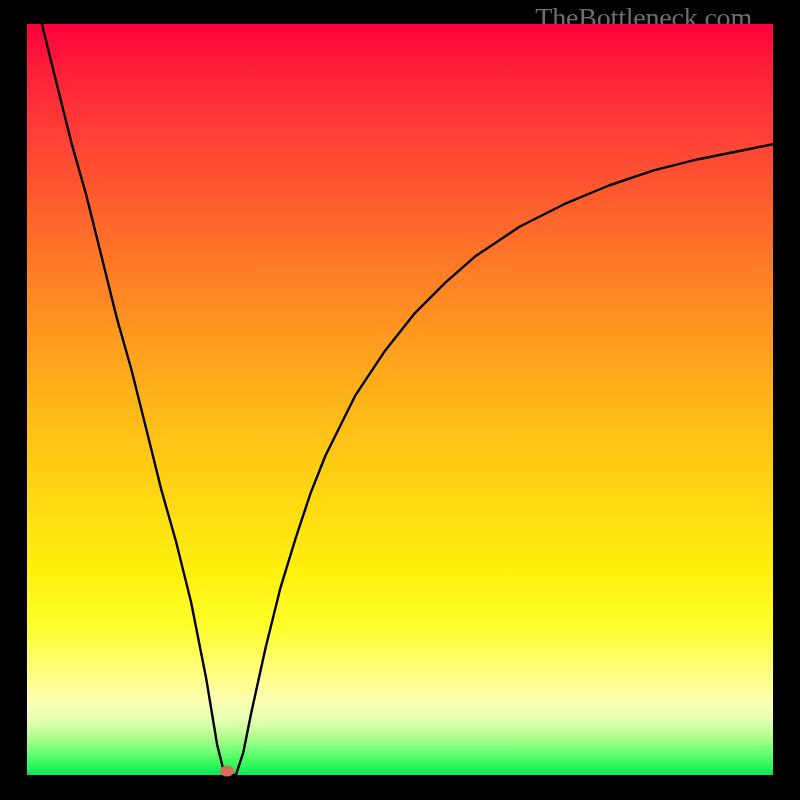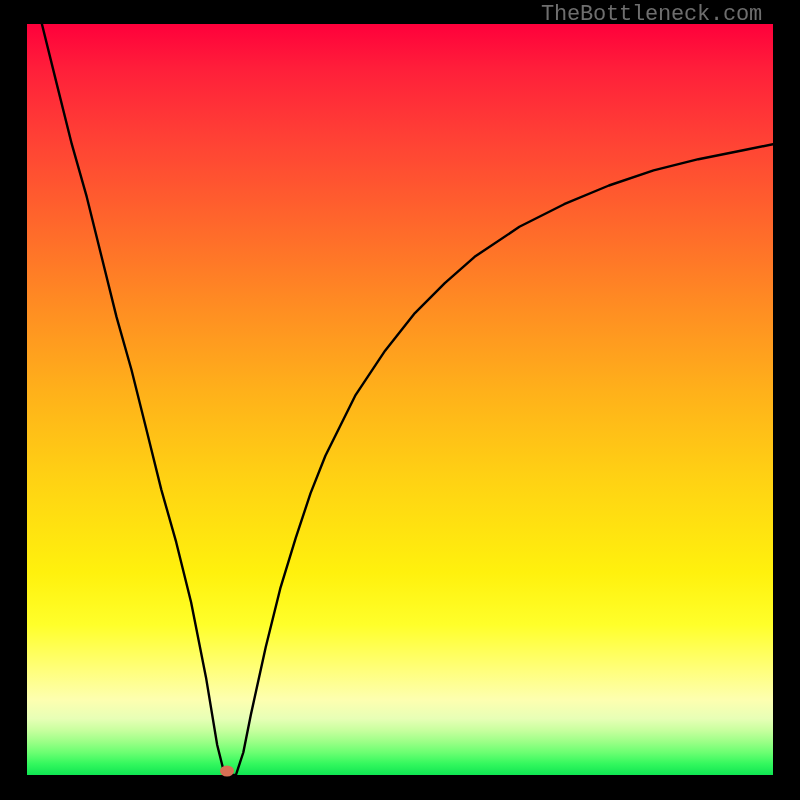--- a/index.html
+++ b/index.html
@@ -41,23 +41,23 @@
       #c9ff9f 94%,
       #9eff88 95.5%,
       #6cff72 97%,
       #34f85e 98.5%,
       #0fe552 100%
     );
   }
   .watermark {
     position: absolute;
     top: 2px;
-    right: 38px;
-    font-family: Liberation Mono, monospace;
-    font-size: 22px;
+    right: 48px;
+    font-family: Liberation Serif, serif;
+    font-size: 28px;
     font-weight: 500;
     color: #6e6e6e;
     letter-spacing: -0.2px;
   }
   svg.curve {
     position: absolute;
     left: 0;
     top: 0;
     width: 746px;
     height: 751px;

